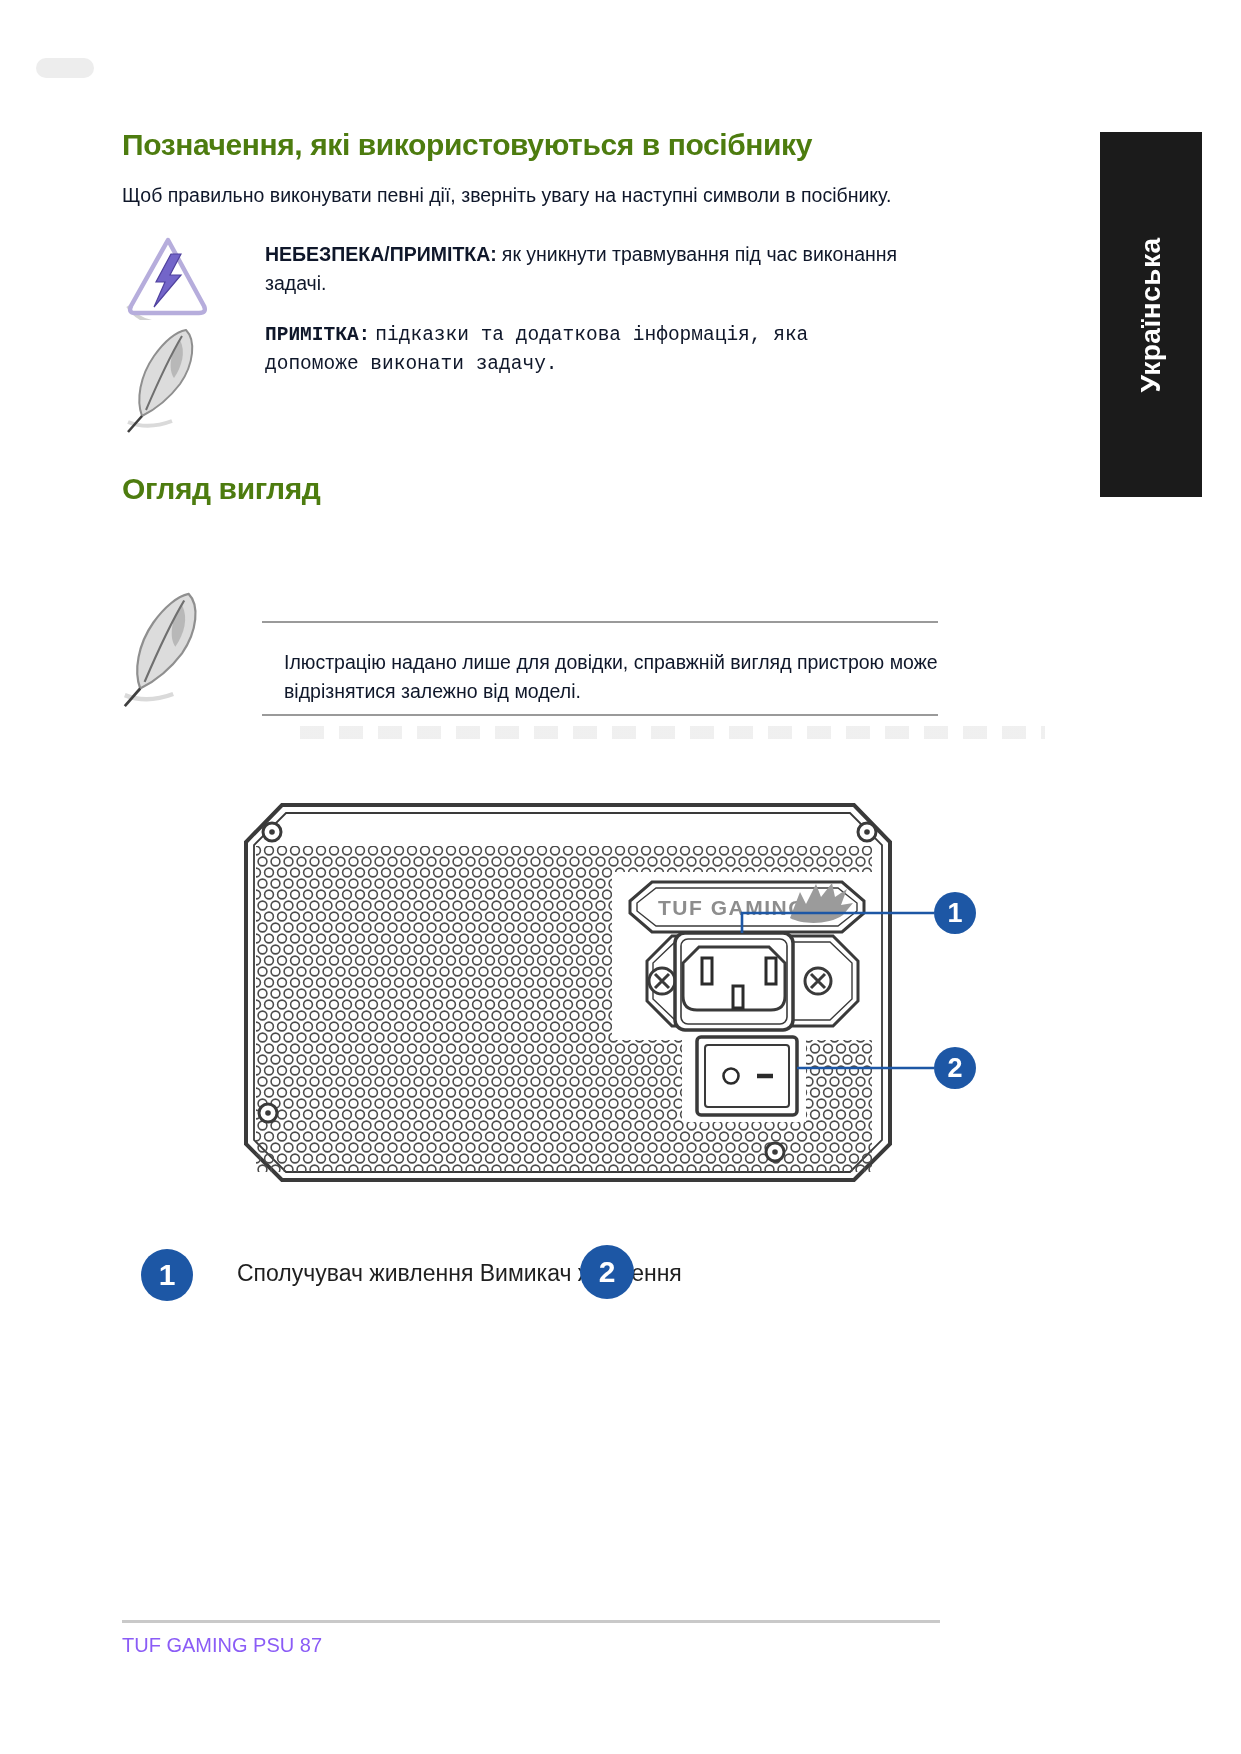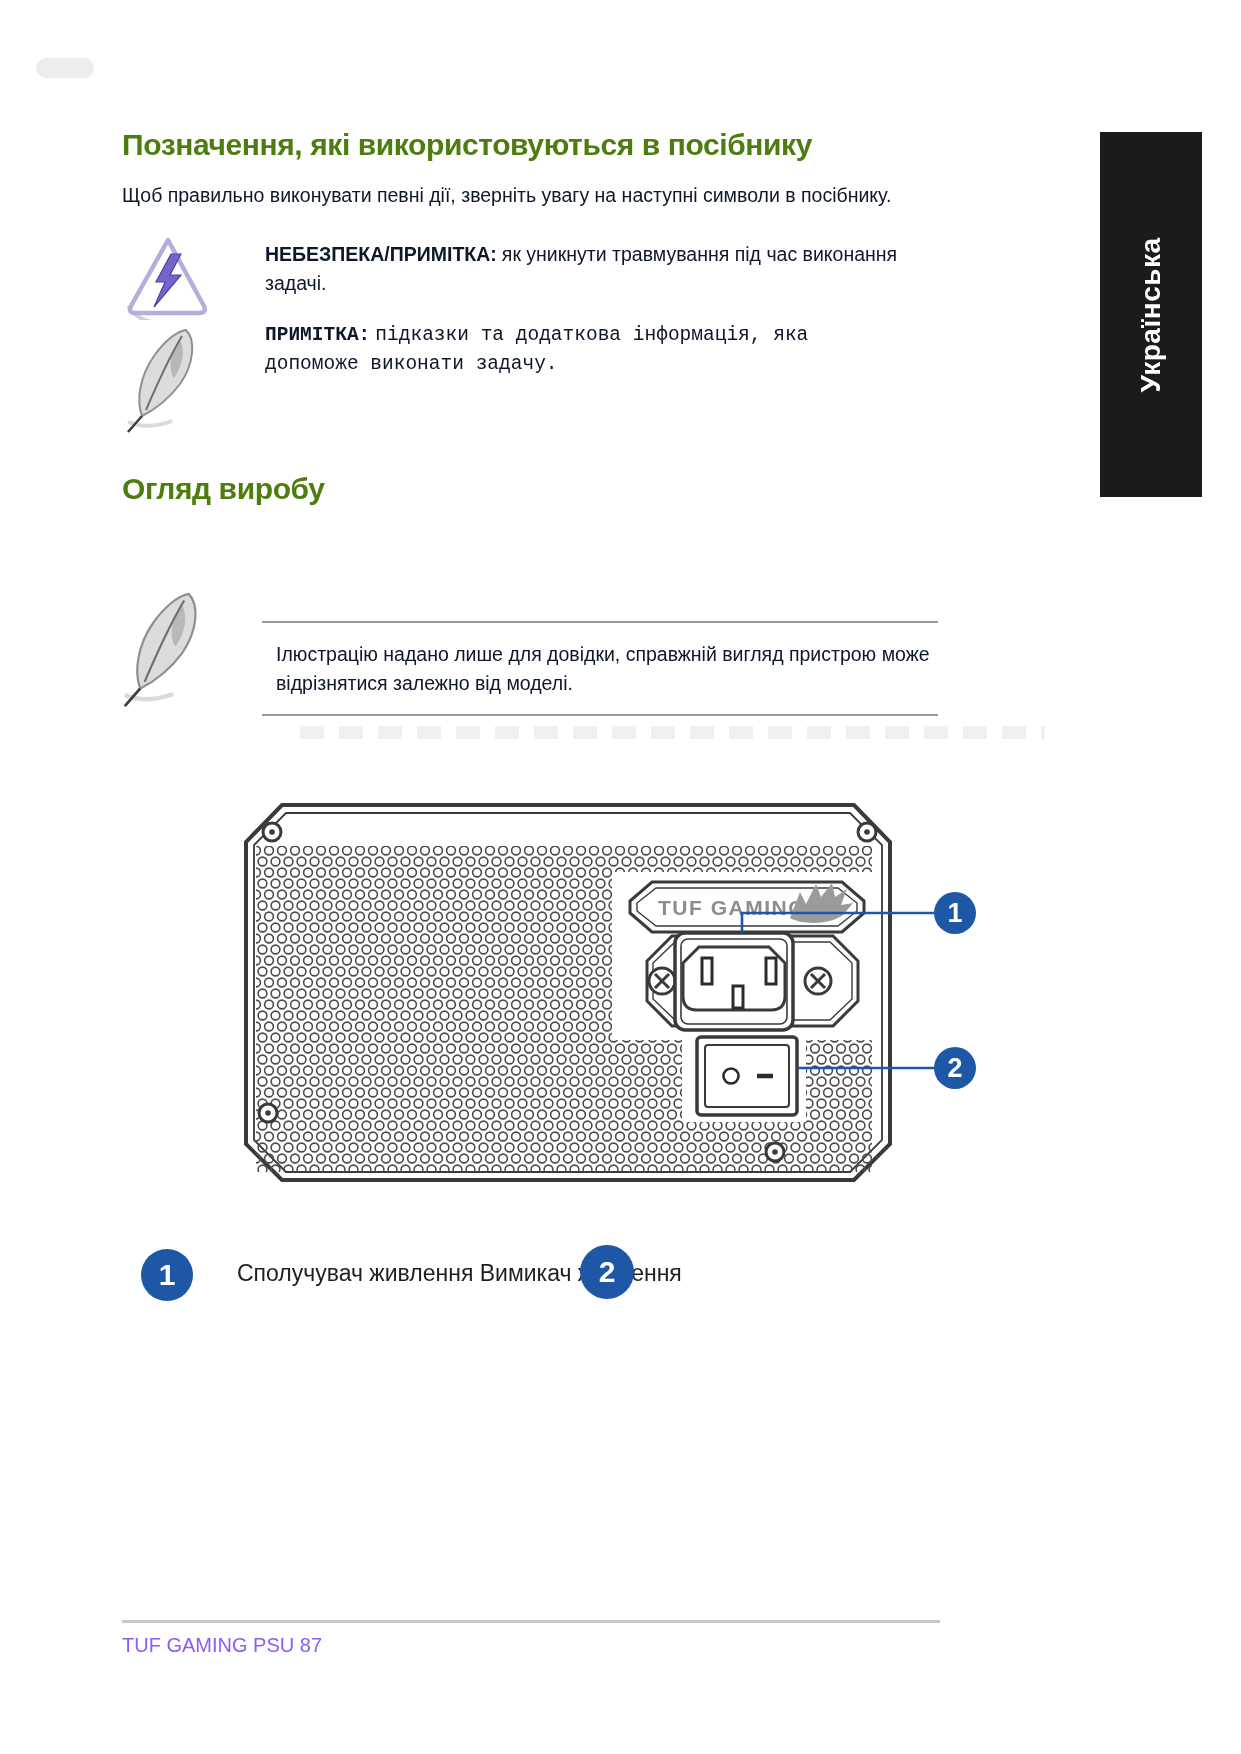--- a/index.html
+++ b/index.html
@@ -63,33 +63,33 @@
     <path d="M66,4 C76,14 74,38 60,58 C48,74 34,84 22,90 C16,74 20,50 34,30 C44,16 56,6 66,4 Z" fill="#dcdcdc" stroke="#8f8f8f" stroke-width="2"></path>
     <path d="M60,14 C66,26 62,40 54,52 C48,44 50,26 60,14 Z" fill="#9a9a9a" opacity="0.55"></path>
     <path d="M62,10 C50,30 38,56 26,84" fill="none" stroke="#6f6f6f" stroke-width="2"></path>
     <path d="M22,90 L8,106" fill="none" stroke="#3f3f3f" stroke-width="2.5"></path>
   </svg>
 </span>
 <p class="abs body-text row-text" style="left:265px;top:321px;width:648px;margin:0;font-family:Liberation Mono, monospace;">
   <b>ПРИМІТКА:</b><span>підказки та додаткова інформація, яка допоможе виконати задачу.</span>
 </p>
 
-<h1 class="abs h1" style="left:122px;top:472px;margin:0;">Огляд виробу</h1>
+<h1 class="abs h1" style="left:122px;top:472px;margin:0;">Огляд вигляд</h1>
 
 <div class="abs rule" style="left:262px;top:621px;width:676px;"></div>
 <span class="abs" style="left:116px;top:586px;width:88px;height:128px;">
   <svg width="88" height="128" viewBox="0 0 80 110">
     <path d="M8,96 Q28,104 52,95" fill="none" stroke="#dadada" stroke-width="4"></path>
     <path d="M66,4 C76,14 74,38 60,58 C48,74 34,84 22,90 C16,74 20,50 34,30 C44,16 56,6 66,4 Z" fill="#dcdcdc" stroke="#8f8f8f" stroke-width="2"></path>
     <path d="M60,14 C66,26 62,40 54,52 C48,44 50,26 60,14 Z" fill="#9a9a9a" opacity="0.55"></path>
     <path d="M62,10 C50,30 38,56 26,84" fill="none" stroke="#6f6f6f" stroke-width="2"></path>
     <path d="M22,90 L8,106" fill="none" stroke="#3f3f3f" stroke-width="2.5"></path>
   </svg>
 </span>
-<p class="abs body-text" style="left:272px;top:636px;width:660px;margin:4px;">Ілюстрацію надано лише для довідки, справжній вигляд пристрою може відрізнятися залежно від моделі.</p>
+<p class="abs body-text" style="left:272px;top:636px;width:660px;margin:12px;">Ілюстрацію надано лише для довідки, справжній вигляд пристрою може відрізнятися залежно від моделі.</p>
 <div class="abs rule" style="left:262px;top:714px;width:676px;"></div>
 <div class="abs dash-strip" style="left:300px;top:726px;width:745px;"></div>
 
 <div class="abs" style="left:230px;top:790px;width:760px;height:400px;">
 <svg width="760" height="400" viewBox="0 0 760 400">
   <defs>
     <pattern id="mesh" x="0" y="0" width="13" height="22" patternUnits="userSpaceOnUse">
       <circle cx="6.5" cy="5.5" r="4.4" fill="none" stroke="#4c4c4c" stroke-width="1.6"></circle>
       <circle cx="0" cy="16.5" r="4.4" fill="none" stroke="#4c4c4c" stroke-width="1.6"></circle>
       <circle cx="13" cy="16.5" r="4.4" fill="none" stroke="#4c4c4c" stroke-width="1.6"></circle>

